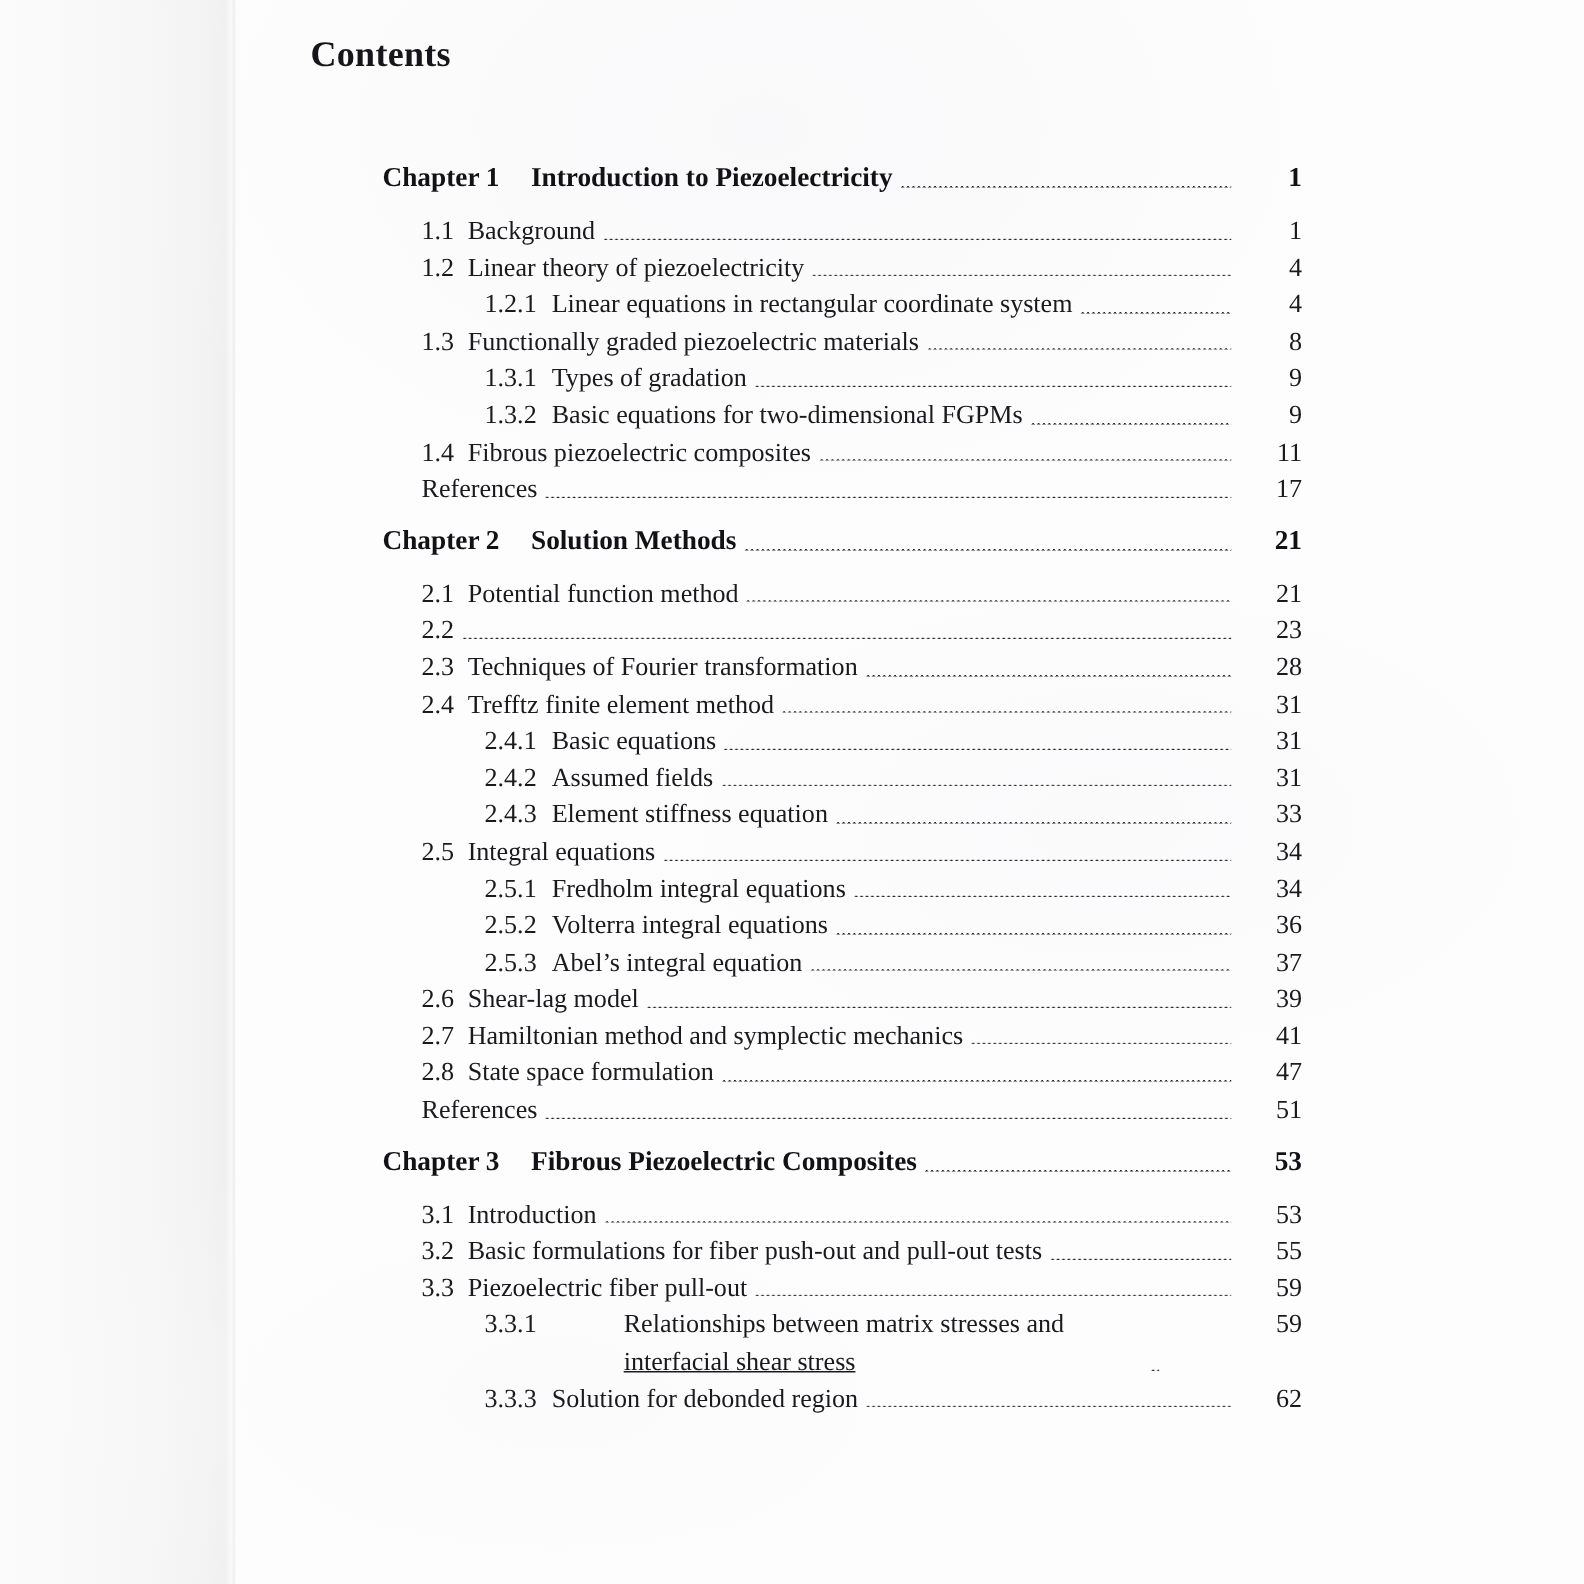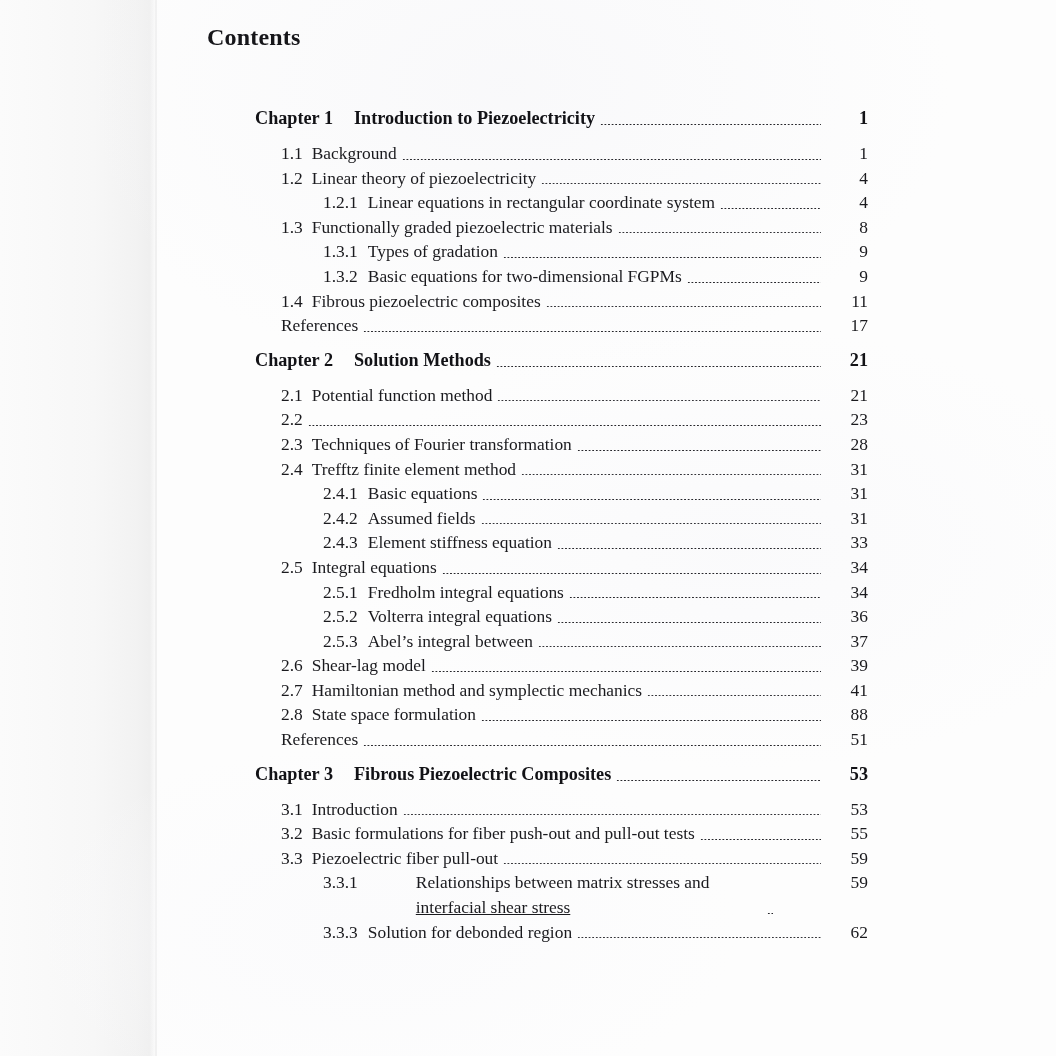--- a/index.html
+++ b/index.html
@@ -284,41 +284,41 @@
           <span class="page">34</span>
         </div>
         <div class="entry lvl-2">
           <span class="num">2.5.2</span>
           <span class="title-wrap">Volterra integral equations</span>
           <span class="leader"></span>
           <span class="page">36</span>
         </div>
         <div class="entry lvl-2">
           <span class="num">2.5.3</span>
-          <span class="title-wrap">Abel’s integral between</span>
+          <span class="title-wrap">Abel’s integral equation</span>
           <span class="leader"></span>
           <span class="page">37</span>
         </div>
         <div class="entry lvl-1">
           <span class="num">2.6</span>
           <span class="title-wrap">Shear-lag model</span>
           <span class="leader"></span>
           <span class="page">39</span>
         </div>
         <div class="entry lvl-1">
           <span class="num">2.7</span>
           <span class="title-wrap">Hamiltonian method and symplectic mechanics</span>
           <span class="leader"></span>
           <span class="page">41</span>
         </div>
         <div class="entry lvl-1">
           <span class="num">2.8</span>
           <span class="title-wrap">State space formulation</span>
           <span class="leader"></span>
-          <span class="page">88</span>
+          <span class="page">47</span>
         </div>
         <div class="entry lvl-r">
           <span class="num">References</span>
           <span class="leader"></span>
           <span class="page">51</span>
         </div>
         <div class="entry lvl-c chapter">
           <span class="num">Chapter 3</span>
           <span class="title-wrap">Fibrous Piezoelectric Composites</span>
           <span class="leader"></span>

